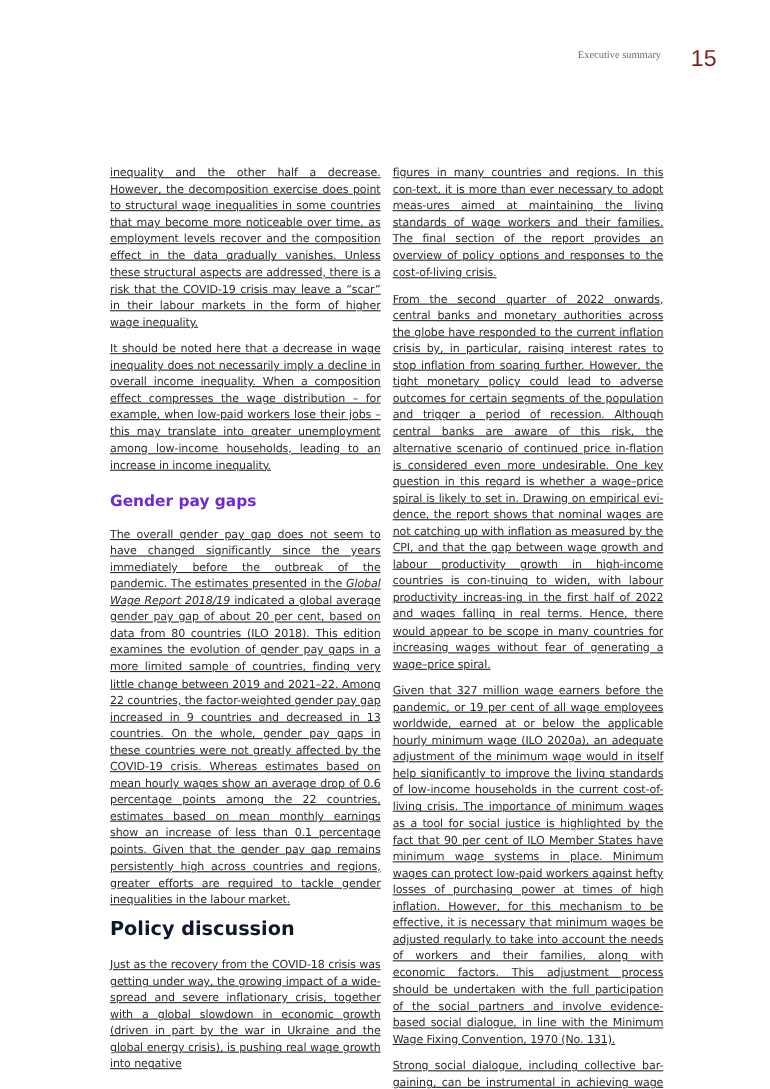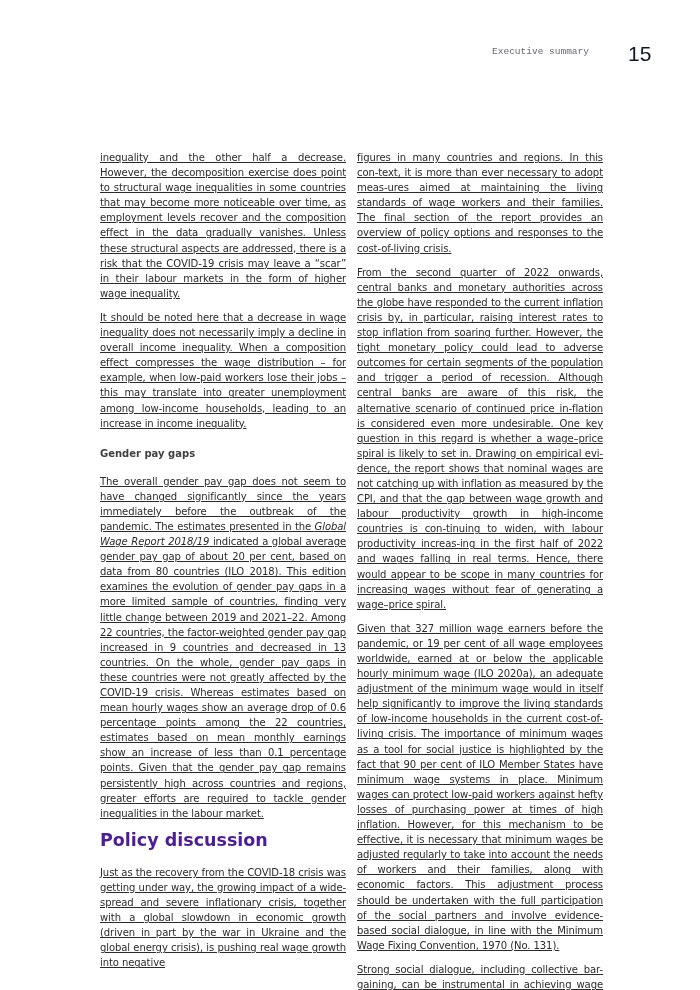--- a/index.html
+++ b/index.html
@@ -1,31 +1,31 @@
 <!DOCTYPE html>
 <html><head>
 <meta charset="utf-8">
 <style>
   html, body { margin: 0; padding: 0; background: #ffffff; }
   body { width: 700px; height: 990px; position: relative; overflow: hidden;
          font-family: "DejaVu Sans", sans-serif; color: #2b2b2b; }
   .running-head { position: absolute; top: 46px; left: 480px; width: 121px;
-                  text-align: center; font-size: 9.5px; color: #6b6577;
-                  font-family: Liberation Mono, monospace; }
+                  text-align: right; font-size: 9.5px; color: #6b6577;
+                  font-family: Liberation Serif, serif; }
   .page-number { position: absolute; top: 42px; left: 628px; font-size: 21px;
-                 color: #0f172a; font-family: "Liberation Sans", sans-serif; font-weight: 300; }
+                 color: #7f1d1d; font-family: "Liberation Sans", sans-serif; font-weight: 300; }
   .col { position: absolute; top: 150px; width: 246px; }
   .col-left { left: 100px; }
   .col-right { left: 357px; }
   p { margin: 0 0 9px 0; font-size: 10.05px; line-height: 15.1px;
       text-align: justify; letter-spacing: -0.1px; hyphens: manual; text-decoration: underline; }
   p em { font-style: italic; }
   h2 { margin: 0; font-family: "DejaVu Sans", sans-serif; font-weight: bold; }
-  .h-gender { color: #404040; font-size: 10px; margin: 17px 0 15px 0; }
-  .h-policy { color: #4c1d95; font-size: 17.5px; margin: 8px 0 15px 0; }
+  .h-gender { color: #6d28d9; font-size: 14px; margin: 17px 0 15px 0; }
+  .h-policy { color: #0f172a; font-size: 17.5px; margin: 8px 0 15px 0; }
 </style>
 </head>
 <body>
 
 <div class="running-head">Executive summary</div>
 <div class="page-number">15</div>
 
 <div class="col col-left">
   <p>inequality and the other half a decrease. However, the decomposition exercise does point to structural wage inequalities in some countries that may become more noticeable over time, as employment levels recover and the composition effect in the data gradually vanishes. Unless these structural aspects are addressed, there is a risk that the COVID-19 crisis may leave a “scar” in their labour markets in the form of higher wage inequality.</p>
   <p>It should be noted here that a decrease in wage inequality does not necessarily imply a decline in overall income inequality. When a composition effect compresses the wage distribution – for example, when low-paid workers lose their jobs – this may translate into greater unemployment among low-income households, leading to an increase in income inequality.</p>

